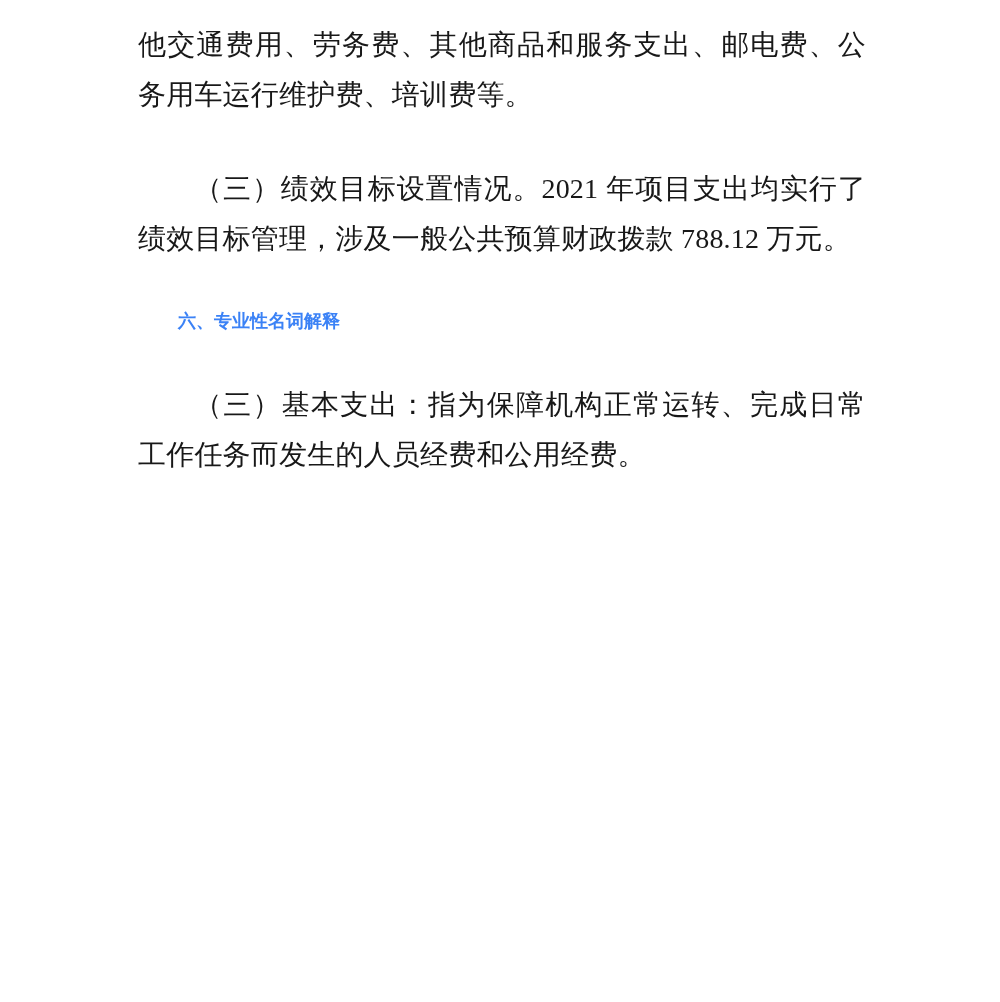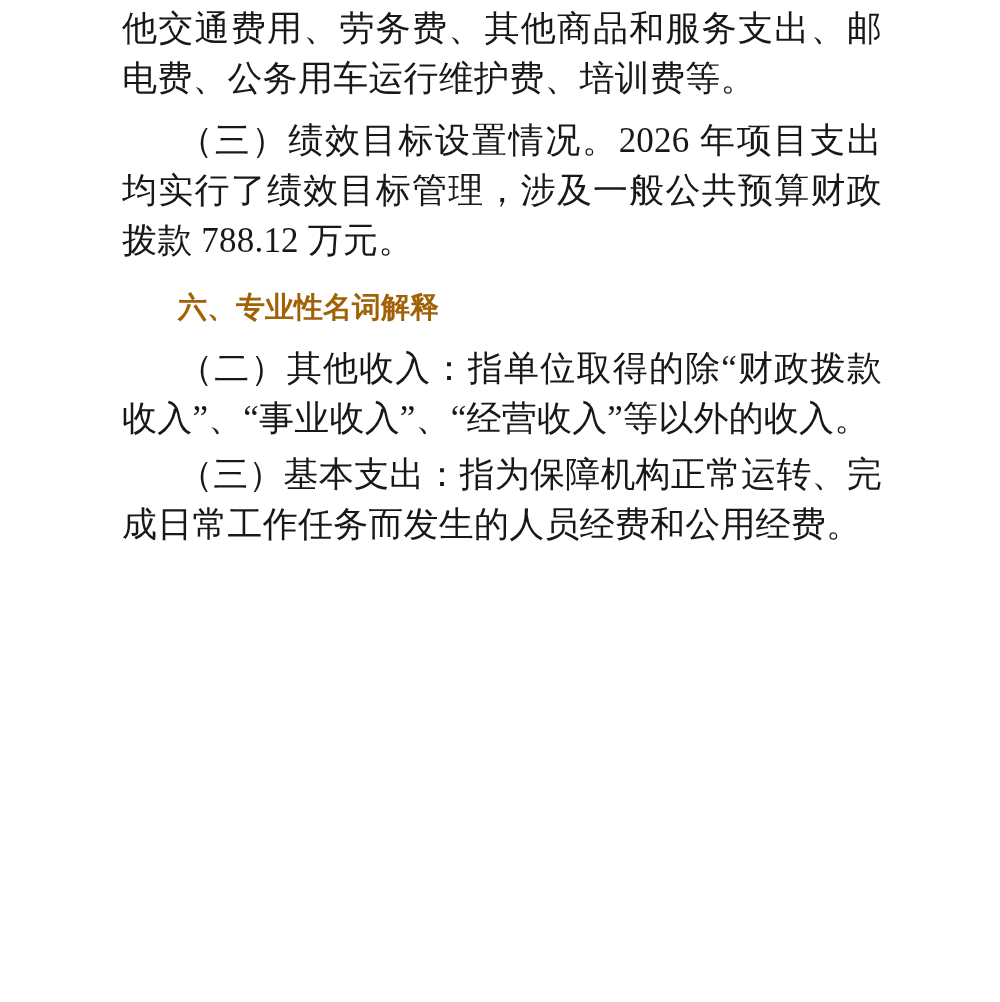--- a/index.html
+++ b/index.html
@@ -18,70 +18,69 @@
     box-sizing: border-box;
     width: 1000px;
     height: 1002px;
     padding: 0 118px 0 122px;
     background: #ffffff;
   }
   .doc-body {
     padding-top: 4px;
   }
   p.para {
-    margin: 0;
-    font-size: 35px;
+    margin: 16px;
+    font-size: 28px;
     line-height: 50px;
     text-align: justify;
     text-justify: inter-ideograph;
     text-align-last: left;
     letter-spacing: 0.2px;
     color: #181818;
   }
   p.para.indent {
     text-indent: 56px;
   }
   p.heading {
     margin: 0;
-    font-size: 29px;
+    font-size: 18px;
     line-height: 50px;
     font-weight: bold;
     text-indent: 56px;
-    color: #a16207;
+    color: #3b82f6;
   }
   .spacer-sm { height: 6px; }
   .spacer-md { height: 10px; }
 </style>
 </head>
 <body>
 
 <div class="page">
   <div class="doc-body">
 
     <p class="para">他交通费用、劳务费、其他商品和服务支出、邮电费、公务用车运行维护费、培训费等。</p>
 
     <div class="spacer-sm"></div>
 
 
     <div class="spacer-sm"></div>
 
-    <p class="para indent">（三）绩效目标设置情况。2026 年项目支出均实行了绩效目标管理，涉及一般公共预算财政拨款 788.12 万元。</p>
+    <p class="para indent">（三）绩效目标设置情况。2021 年项目支出均实行了绩效目标管理，涉及一般公共预算财政拨款 788.12 万元。</p>
 
     <div class="spacer-sm"></div>
 
 
     <div class="spacer-md"></div>
 
     <p class="heading">六、专业性名词解释</p>
 
     <div class="spacer-sm"></div>
 
 
     <div class="spacer-sm"></div>
 
-    <p class="para indent">（二）其他收入：指单位取得的除“财政拨款收入”、“事业收入”、“经营收入”等以外的收入。</p>
 
     <div class="spacer-sm"></div>
 
     <p class="para indent">（三）基本支出：指为保障机构正常运转、完成日常工作任务而发生的人员经费和公用经费。</p>
 
   </div>
 </div>
 
 </body></html>

